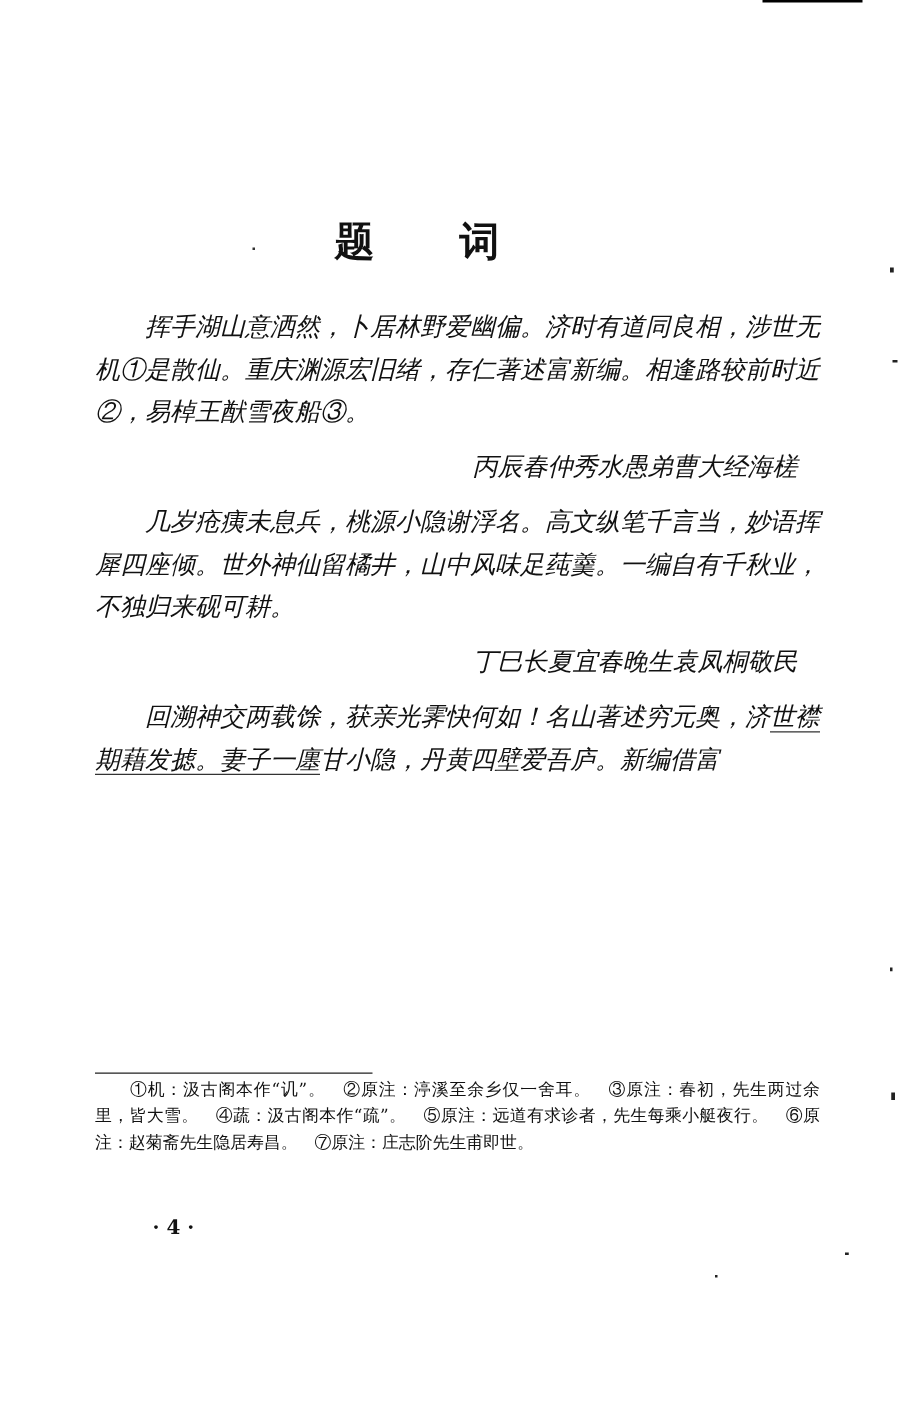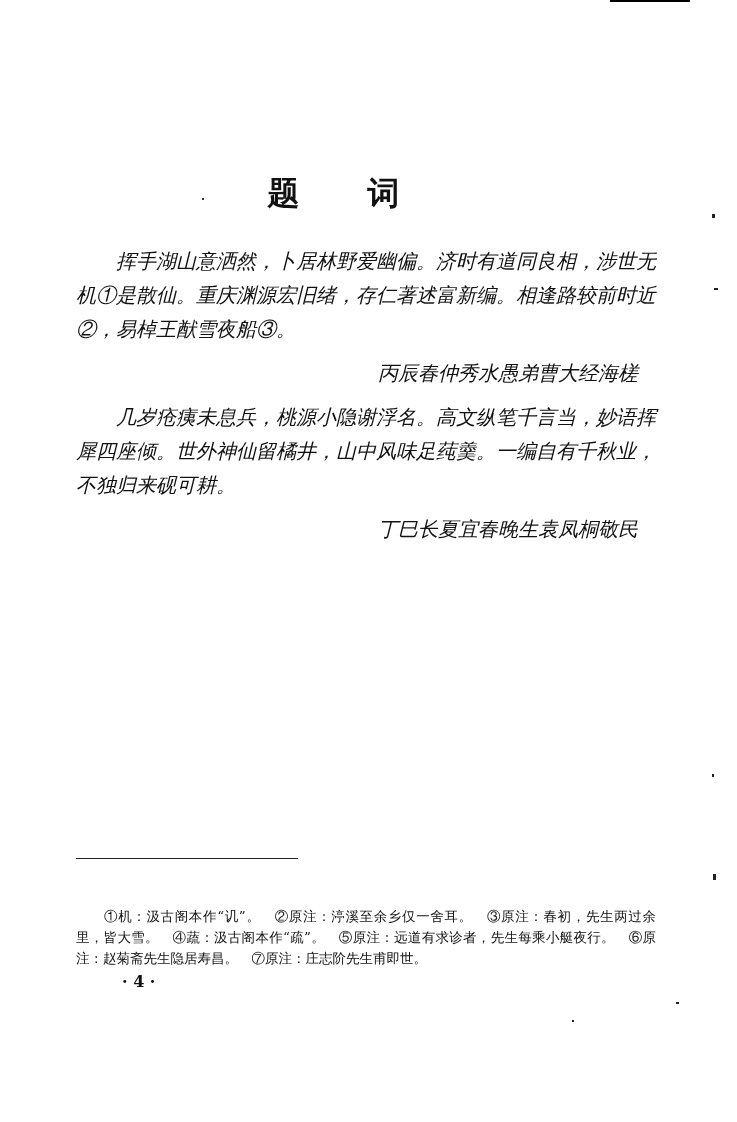--- a/index.html
+++ b/index.html
@@ -24,21 +24,21 @@
   }
   .para { text-indent: 40px; margin: 0; text-align: justify; }
   .sig { text-align: right; margin: 10px; padding-right: 8px; }
   .uline { border-bottom: 1px solid #333; }
   .fn-rule {
     position: absolute; left: 76px; top: 858px; width: 222px; height: 0;
     border-top: 1px solid #222;
   }
   .footnotes {
     position: absolute; left: 76px; top: 862px; width: 580px;
-    font-size: 13.5px; line-height: 21px; text-align: justify; margin-top: 44px;
+    font-size: 13.5px; line-height: 21px; text-align: justify;
   }
   .footnotes p { margin: 0; text-indent: 28px; }
   .pageno {
     position: absolute; left: 122px; top: 972px; font-size: 16px; font-weight: bold;
   }
   .speck { position: absolute; background: #222; }
 </style>
 </head>
 <body>
 
@@ -47,20 +47,21 @@
 <div class="title-dot"></div>
 <div class="title">
   <span>题</span><span>词</span>
 </div>
 
 <div class="body">
   <p class="para">挥手湖山意洒然，卜居林野爱幽偏。济时有道同良相，涉世无机①是散仙。重庆渊源宏旧绪，存仁著述富新编。相逢路较前时近②，易棹王猷雪夜船③。</p>
   <p class="sig">丙辰春仲秀水愚弟曹大经海槎</p>
   <p class="para">几岁疮痍未息兵，桃源小隐谢浮名。高文纵笔千言当，妙语挥犀四座倾。世外神仙留橘井，山中风味足莼羹。一编自有千秋业，不独归来砚可耕。</p>
   <p class="sig">丁巳长夏宜春晚生袁凤桐敬民</p>
+  <p class="para"><span>回溯神交两载馀，获亲光霁快何如！名山著述穷元奥，济</span><span class="uline">世襟期藉发摅。妻子一廛</span><span>甘小隐，丹黄四壁爱吾庐。新编借富</span></p>
 </div>
 
 <div class="fn-rule"></div>
 <div class="footnotes">
   <p>①机：汲古阁本作“讥”。　②原注：渟溪至余乡仅一舍耳。　③原注：春初，先生两过余里，皆大雪。　④蔬：汲古阁本作“疏”。　⑤原注：远道有求诊者，先生每乘小艇夜行。　⑥原注：赵菊斋先生隐居寿昌。　⑦原注：庄志阶先生甫即世。</p>
 </div>
 
 <div class="pageno">· 4 ·</div>
 
 <div class="speck" style="left:712px;top:214px;width:3px;height:4px;"></div>

